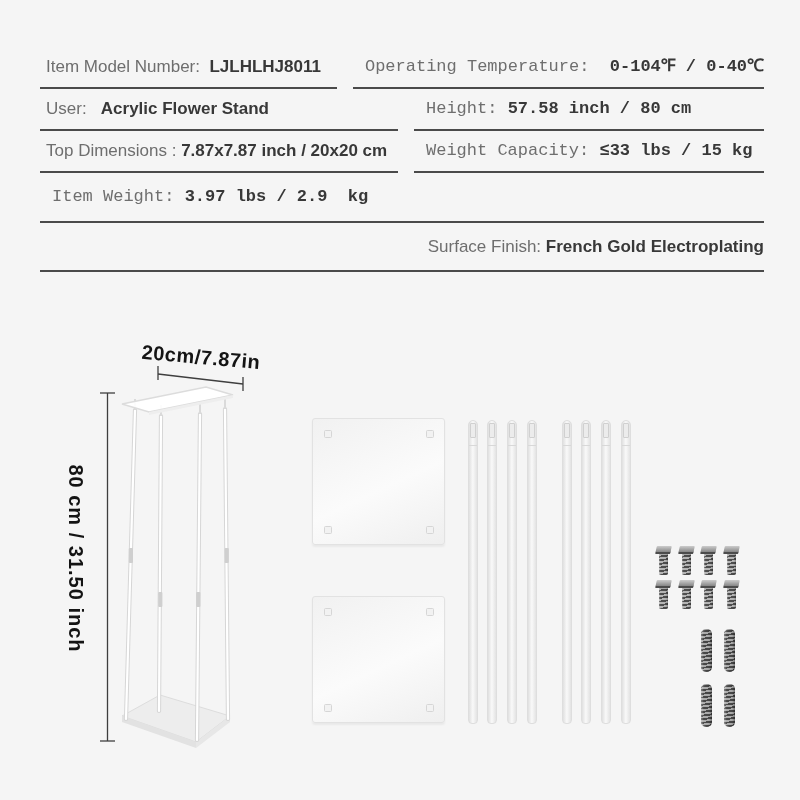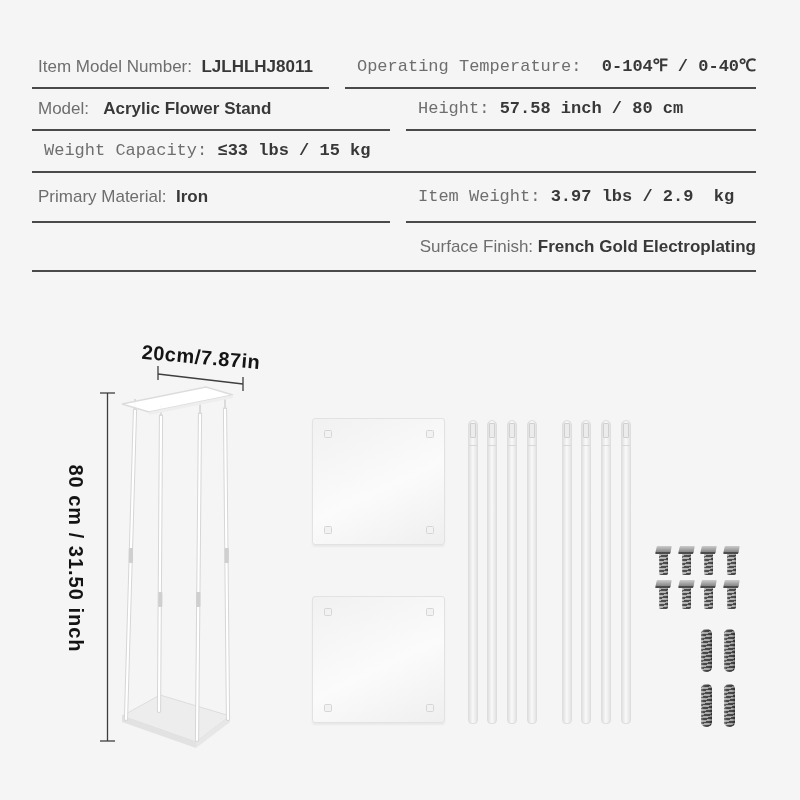--- a/index.html
+++ b/index.html
@@ -2,21 +2,21 @@
 <html><head>
 <meta charset="utf-8">
 <style>
   html,body { margin:0; padding:0; background:#f5f5f5; }
   .page {
     position:relative; width:800px; height:800px; overflow:hidden;
     background:#f5f5f5;
     font-family:"Liberation Sans", sans-serif;
   }
   
-  .spec-table { position:absolute; top:0; left:0; width:788px; padding:47px 32px 0; box-sizing:border-box; }
+  .spec-table { position:absolute; top:0; left:8px; width:788px; padding:47px 32px 0; box-sizing:border-box; }
   .spec-row { display:flex; }
   .cell { border-bottom:2px solid #4a4a4a; padding:9px 0 9px 6px; white-space:pre; line-height:21px; box-sizing:border-box; }
   .tall .cell { padding-top:13px; padding-bottom:13px; }
   .cell-l { width:358px; margin-right:16px; }
   .cell-r { flex:1; padding-left:12px;font-family:Liberation Mono, monospace; }
   .cell-f { width:100%;text-align:right; }
   .cell-l-n { width:325px; margin-right:23px; }
   .cell-r-n { flex:1; padding-left:2px; }
   .lbl { color:#6e6e6e; font-size:17px; font-weight:400; }
   .val { color:#383838; font-size:17px; font-weight:700; }
@@ -65,30 +65,30 @@
 <div class="page">
 
   <div class="spec-table">
 
     <div class="spec-row">
       <div class="cell cell-l"><span class="lbl">Item Model Number:  </span><span class="val">LJLHLHJ8011</span></div>
       <div class="cell cell-r"><span class="lbl">Operating Temperature:  </span><span class="val">0-104℉ / 0-40℃</span></div>
     </div>
 
     <div class="spec-row">
-      <div class="cell cell-l"><span class="lbl">Model:   </span><span class="val">Acrylic Flower Stand</span></div>
+      <div class="cell cell-l"><span class="lbl">User:   </span><span class="val">Acrylic Flower Stand</span></div>
       <div class="cell cell-r"><span class="lbl">Height: </span><span class="val">57.58 inch / 80 cm</span></div>
     </div>
 
     <div class="spec-row">
+      <div class="cell cell-l"><span class="lbl">Top Dimensions : </span><span class="val">7.87x7.87 inch / 20x20 cm</span></div>
       <div class="cell cell-r"><span class="lbl">Weight Capacity: </span><span class="val">≤33 lbs / 15 kg</span></div>
     </div>
 
     <div class="spec-row tall">
-      <div class="cell cell-l"><span class="lbl">Primary Material:  </span><span class="val">Iron</span></div>
       <div class="cell cell-r"><span class="lbl">Item Weight: </span><span class="val">3.97 lbs / 2.9  kg</span></div>
     </div>
 
     <div class="spec-row tall">
       <div class="cell cell-f"><span class="lbl">Surface Finish: </span><span class="val">French Gold Electroplating</span></div>
     </div>
 
     <div class="spec-row tall">
     </div>
 

